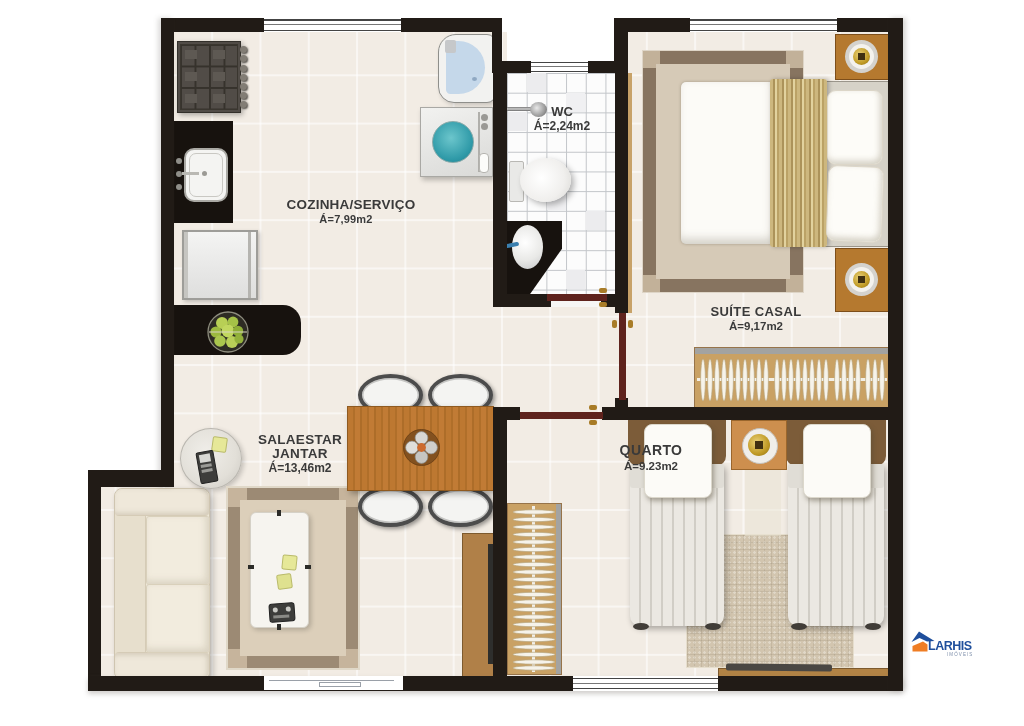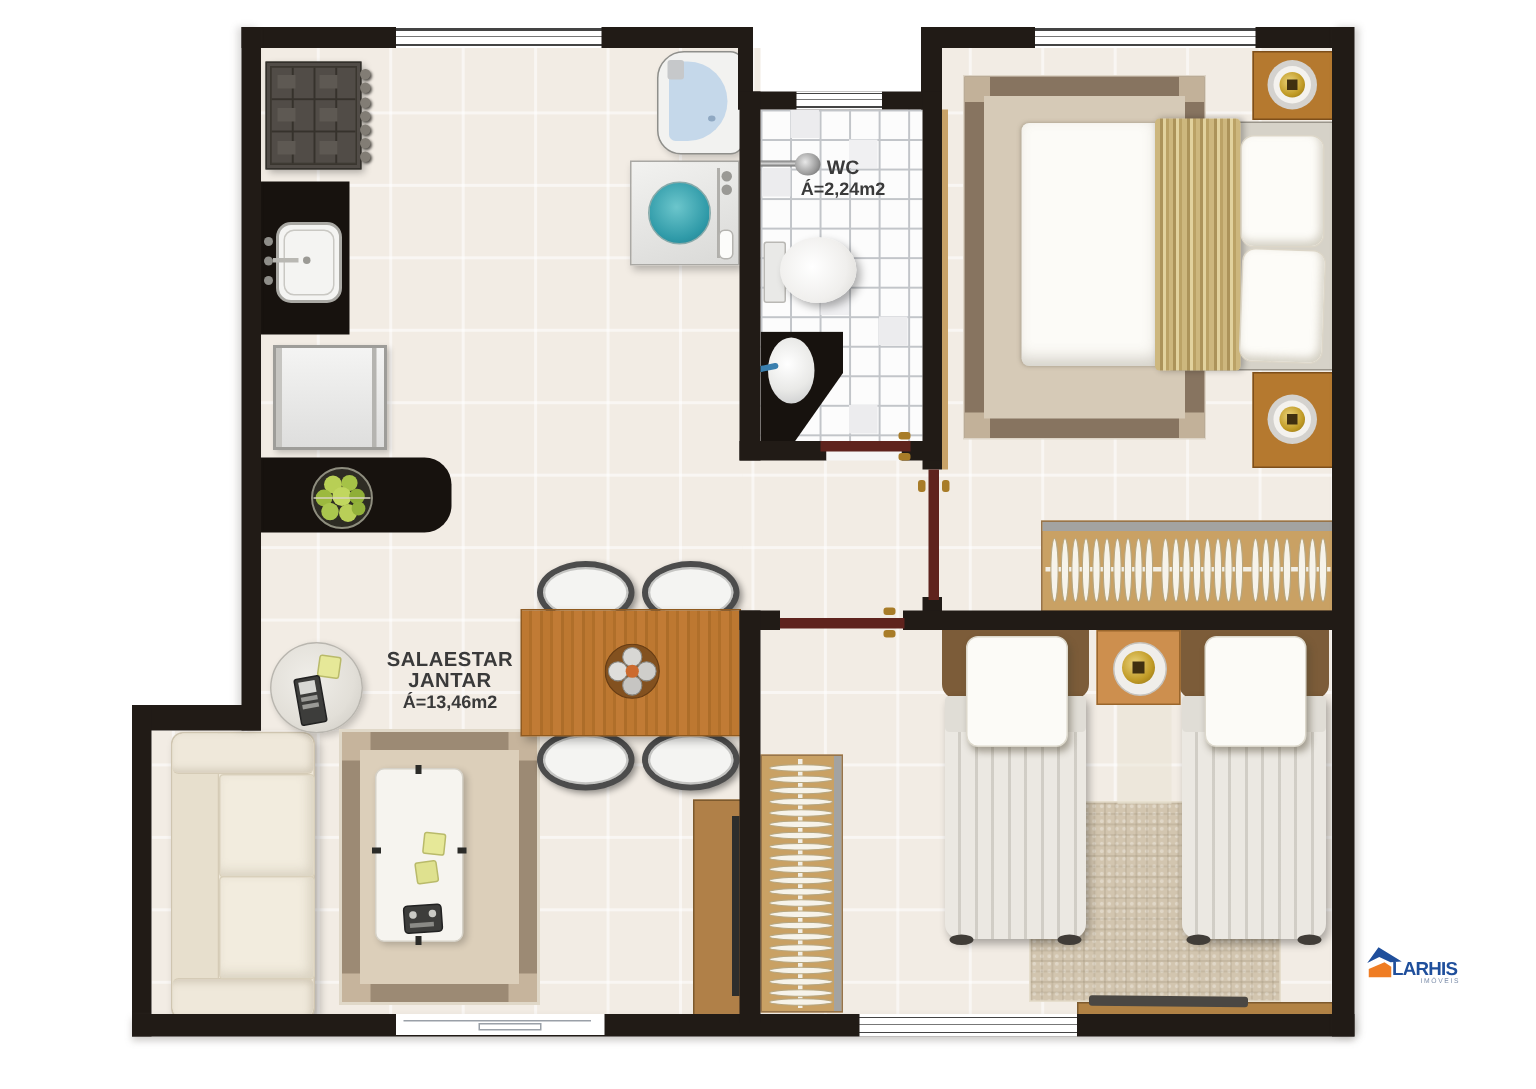--- a/index.html
+++ b/index.html
@@ -369,26 +369,29 @@
 <div style="position:absolute;left:599px;top:302px;width:8px;height:5px;background:#a87c28;border-radius:2px"></div>
 
 <div style="position:absolute;left:619px;top:313px;width:7px;height:87px;background:#5f231d"></div>
 <div style="position:absolute;left:612px;top:320px;width:5px;height:8px;background:#a87c28;border-radius:2px"></div>
 <div style="position:absolute;left:628px;top:320px;width:5px;height:8px;background:#a87c28;border-radius:2px"></div>
 
 <div style="position:absolute;left:520px;top:412px;width:83px;height:7px;background:#5f231d"></div>
 <div style="position:absolute;left:589px;top:405px;width:8px;height:5px;background:#a87c28;border-radius:2px"></div>
 <div style="position:absolute;left:589px;top:420px;width:8px;height:5px;background:#a87c28;border-radius:2px"></div>
 
+<div class="lbl" style="left:271px;top:198px;width:160px;font-size:13.5px;letter-spacing:.2px">COZINHA/SERVIÇO<br><span style="font-size:11px;margin-left:-10px">Á=7,99m2</span></div>
 
 <div class="lbl" style="left:512px;top:105px;width:100px;font-size:13px">WC<br><span style="font-size:12px">Á=2,24m2</span></div>
 
+<div class="lbl" style="left:676px;top:305px;width:160px;font-size:13px;letter-spacing:.4px">SUÍTE CASAL<br><span style="font-size:11.5px;letter-spacing:0">Á=9,17m2</span></div>
 
 <div class="lbl" style="left:220px;top:433px;width:160px;font-size:13.5px;letter-spacing:.3px">SALAESTAR<br>JANTAR<br><span style="font-size:12px;letter-spacing:0">Á=13,46m2</span></div>
 
+<div class="lbl" style="left:571px;top:443px;width:160px;font-size:14px;letter-spacing:.4px">QUARTO<br><span style="font-size:11.5px;letter-spacing:0">Á=9.23m2</span></div>
 
 <svg style="position:absolute;left:905px;top:626px" width="75" height="34" viewBox="0 0 75 34">
   <polygon points="6.5,16 14,5.5 29.5,15 22,15.5 14.5,12" fill="#1f4f9c"></polygon>
   <polygon points="7.5,25.5 7.5,20 18,15.5 22.5,18.5 22.5,25.5" fill="#ef7d24"></polygon>
   <text x="23" y="24" font-family="Liberation Sans,sans-serif" font-size="12.5" font-weight="bold" fill="#1f4f9c" transform="scale(1,1)" letter-spacing="-0.5">LARHIS</text>
   <text x="42" y="29.5" font-family="Liberation Sans,sans-serif" font-size="4.5" fill="#7d8eaa" letter-spacing="1.1">IMÓVEIS</text>
 </svg>
 
 </div>
 

